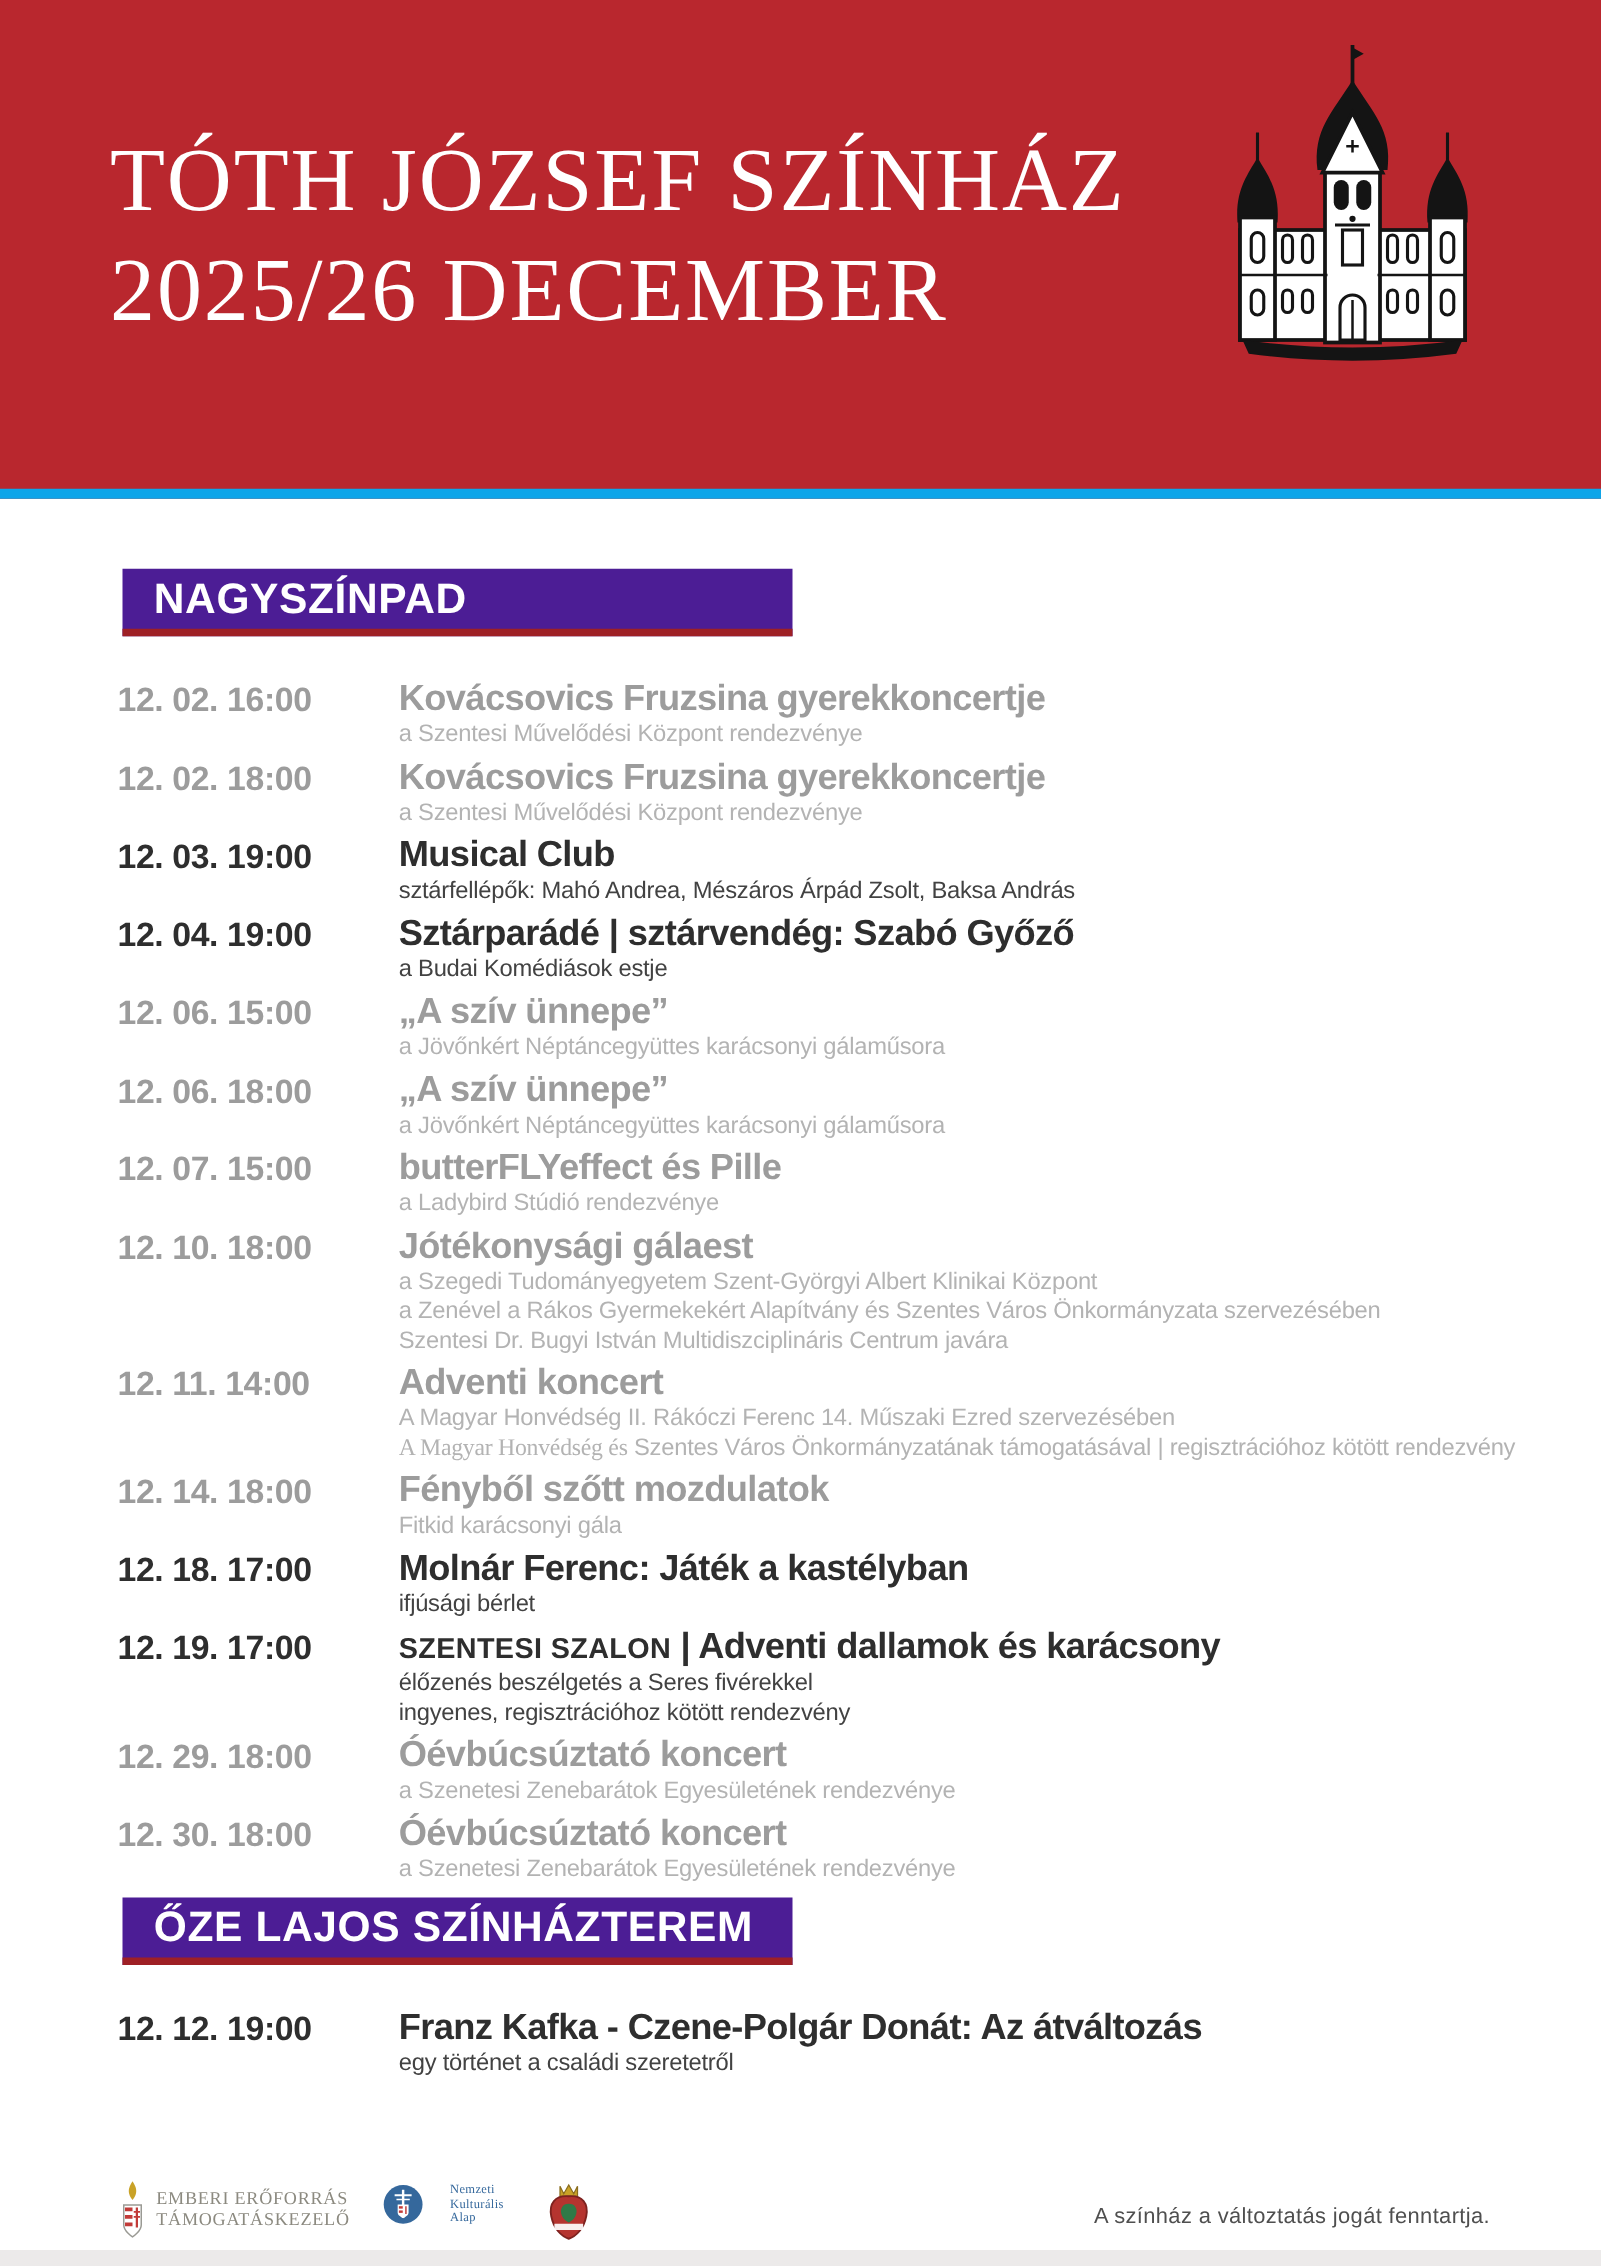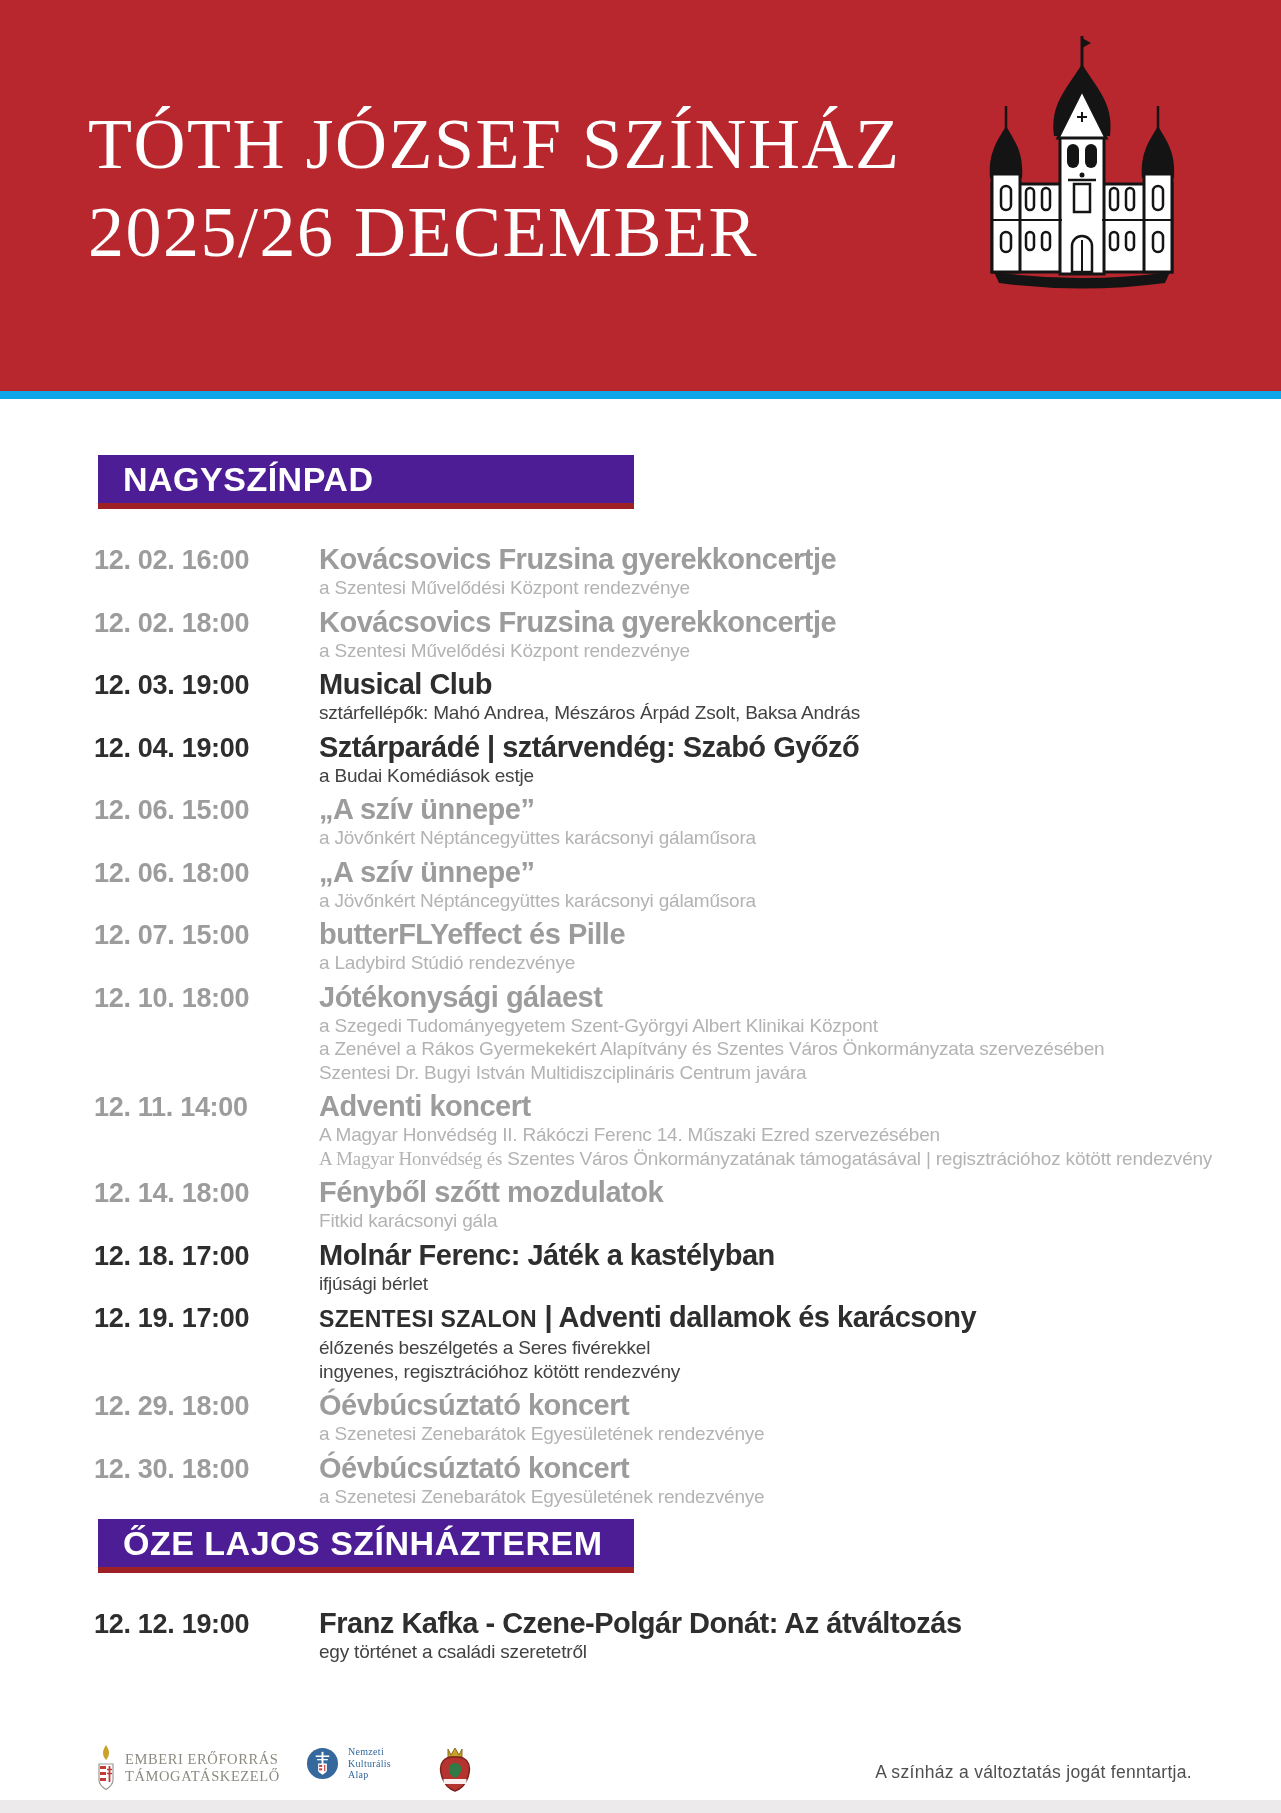--- a/index.html
+++ b/index.html
@@ -68,21 +68,21 @@
   .event.muted .event-desc  { color:#B3B3B3; }
   
   .footer { position:absolute; left:0; bottom:13px; width:100%; height:62px; }
   .logo { position:absolute; display:flex; align-items:center; }
   .logo-emet { left:96px; top:6px; gap:9px; }
   .emet-label {
     font-family:"Liberation Serif", serif;
     color:#8C8A80; font-size:14.5px; line-height:17.5px;
     letter-spacing:0.6px; white-space:nowrap;
   }
-  .logo-nka { left:306px; top:8px; gap:9px; }
+  .logo-nka { left:306px; top:8px; gap:21px; }
   .nka-label {
     font-family:"Liberation Serif", serif;
     color:#35689C; font-size:10px; line-height:11.5px;
     letter-spacing:0.3px;
   }
   .logo-szentes { left:436px; top:5px; }
   .disclaimer {
     position:absolute; right:89px; top:24px;
     font-size:17.5px; color:#4F4F4F; letter-spacing:0.3px;
   }

